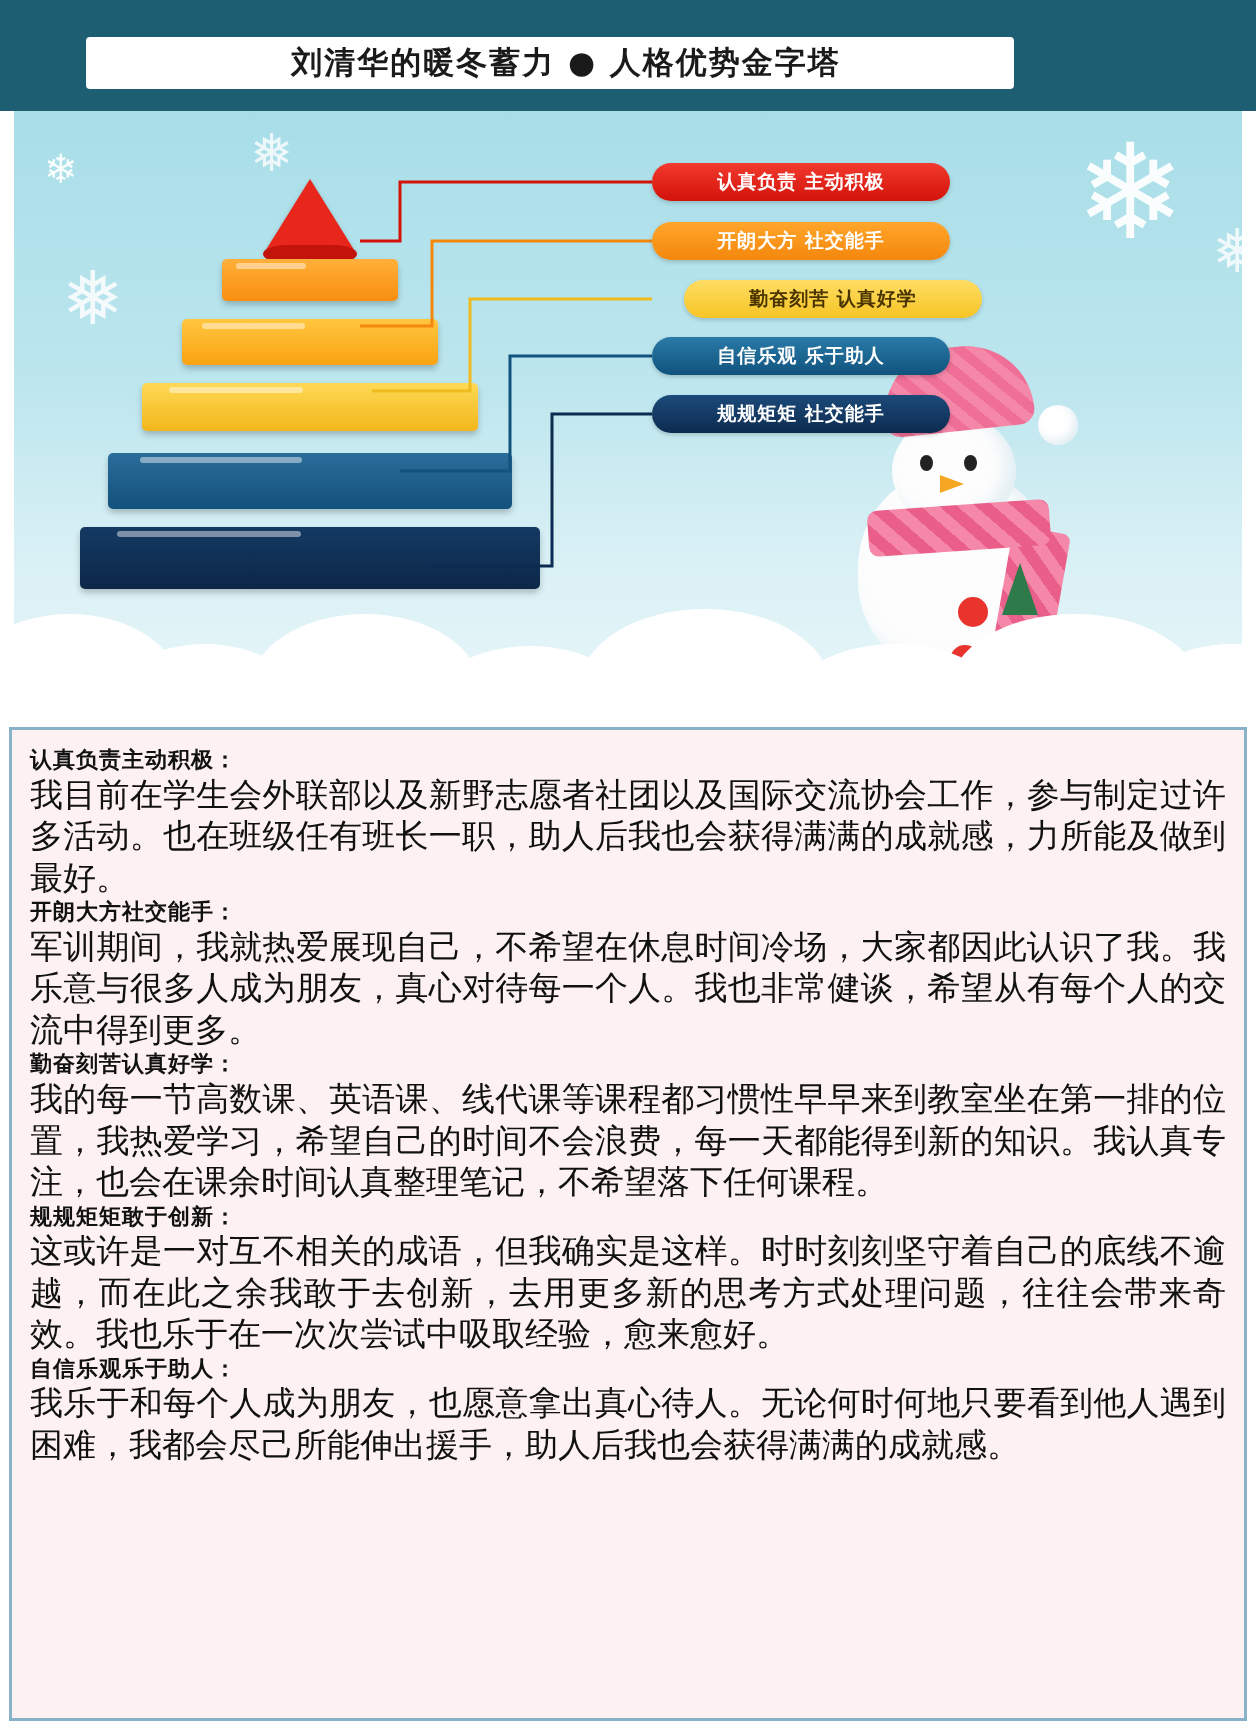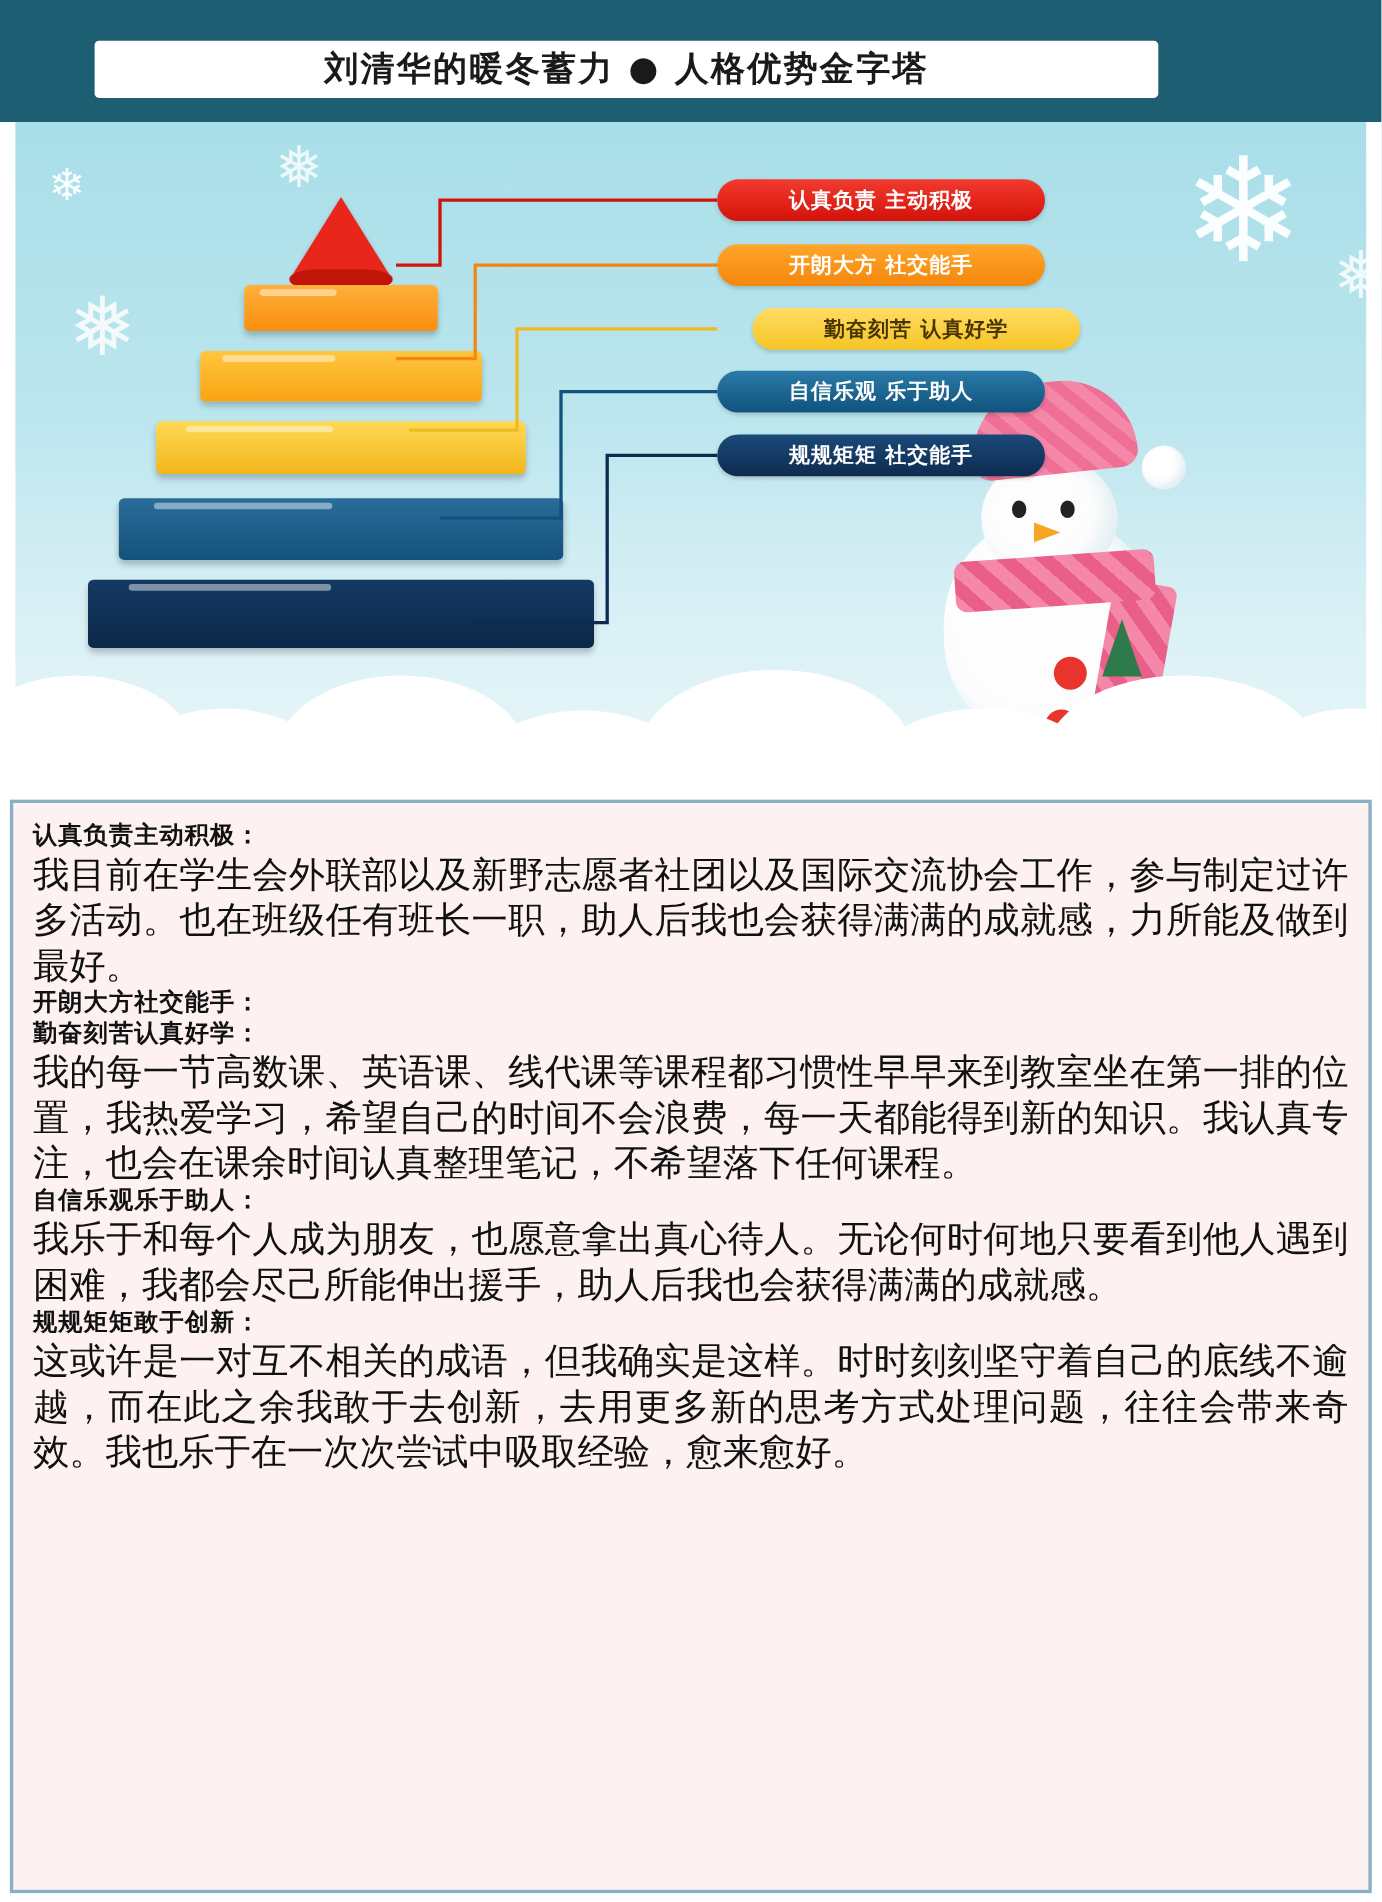--- a/index.html
+++ b/index.html
@@ -25,27 +25,28 @@
     position: absolute;
     left: 0; top: 0;
     width: 1256px;
     height: 111px;
     background: #1d5e72;
   }
   .title-plate {
     position: absolute;
     left: 86px;
     top: 37px;
-    width: 967px;
+    width: 896px;
     height: 52px;
     background: #ffffff;
     border-radius: 4px;
     display: flex;
     align-items: center;
     justify-content: center;
+    padding-left: 32px;
   }
   .title-text {
     font-size: 31px;
     font-weight: bold;
     color: #1a1a1a;
     letter-spacing: 2px;
     white-space: nowrap;
   }
 
   
@@ -377,31 +378,32 @@
 
   <div class="text-panel">
 
     <div class="blk">
       <div class="blk-head">认真负责主动积极：</div>
       <div class="blk-body">我目前在学生会外联部以及新野志愿者社团以及国际交流协会工作，参与制定过许多活动。也在班级任有班长一职，助人后我也会获得满满的成就感，力所能及做到最好。</div>
     </div>
 
     <div class="blk">
       <div class="blk-head">开朗大方社交能手：</div>
+      <div class="blk-body">军训期间，我就热爱展现自己，不希望在休息时间冷场，大家都因此认识了我。我乐意与很多人成为朋友，真心对待每一个人。我也非常健谈，希望从有每个人的交流中得到更多。</div>
     </div>
 
     <div class="blk">
       <div class="blk-head">勤奋刻苦认真好学：</div>
       <div class="blk-body">我的每一节高数课、英语课、线代课等课程都习惯性早早来到教室坐在第一排的位置，我热爱学习，希望自己的时间不会浪费，每一天都能得到新的知识。我认真专注，也会在课余时间认真整理笔记，不希望落下任何课程。</div>
     </div>
 
     <div class="blk">
+      <div class="blk-head">规规矩矩敢于创新：</div>
+      <div class="blk-body">这或许是一对互不相关的成语，但我确实是这样。时时刻刻坚守着自己的底线不逾越，而在此之余我敢于去创新，去用更多新的思考方式处理问题，往往会带来奇效。我也乐于在一次次尝试中吸取经验，愈来愈好。</div>
+    </div>
+
+    <div class="blk">
       <div class="blk-head">自信乐观乐于助人：</div>
       <div class="blk-body">我乐于和每个人成为朋友，也愿意拿出真心待人。无论何时何地只要看到他人遇到困难，我都会尽己所能伸出援手，助人后我也会获得满满的成就感。</div>
     </div>
 
-    <div class="blk">
-      <div class="blk-head">规规矩矩敢于创新：</div>
-      <div class="blk-body">这或许是一对互不相关的成语，但我确实是这样。时时刻刻坚守着自己的底线不逾越，而在此之余我敢于去创新，去用更多新的思考方式处理问题，往往会带来奇效。我也乐于在一次次尝试中吸取经验，愈来愈好。</div>
-    </div>
-
   </div>
 </div>
 
 </body></html>

